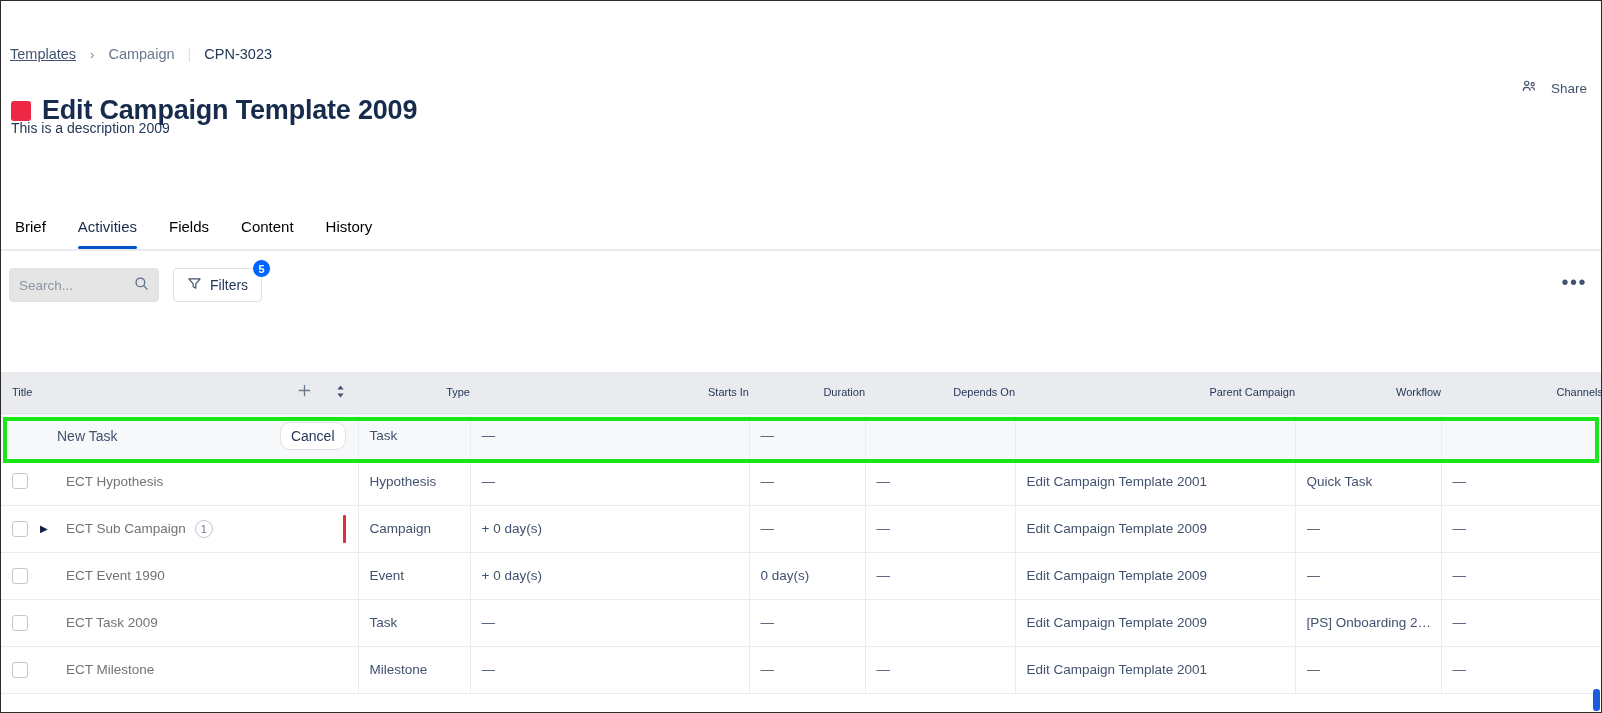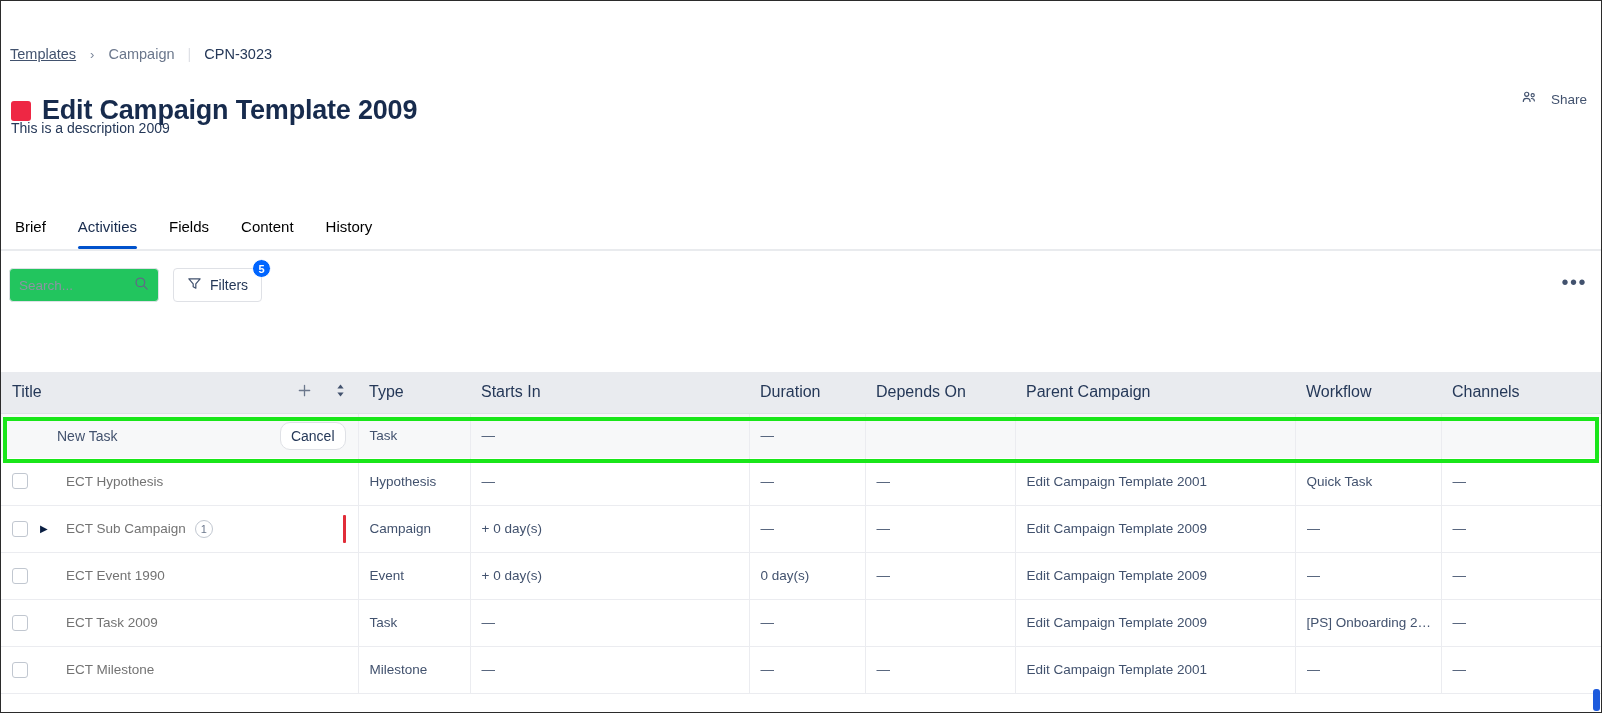--- a/index.html
+++ b/index.html
@@ -54,21 +54,21 @@
     font-size: 27px; font-weight: 700; color: #172b4d;
     letter-spacing: -0.2px; line-height: 1;
   }
   .page-desc {
     position: absolute; left: 10px; top: 119px;
     font-size: 14px; color: #253858;
   }
 
   
   .share-btn {
-    position: absolute; right: 14px; top: 89px;
+    position: absolute; right: 14px; top: 78px;
     display: flex; align-items: center; gap: 14px;
     font-size: 13.5px; color: #42526e; cursor: pointer;
   }
 
   
   .tabs {
     position: absolute; left: 0; top: 212px; width: 100%;
     height: 38px;
     border-bottom: 2px solid #e9ebee;
     display: flex; align-items: flex-start; gap: 0;
@@ -91,21 +91,21 @@
 
   
   .toolbar {
     position: absolute; left: 0; top: 258px; width: 100%;
     height: 52px;
     display: flex; align-items: center; padding: 0 8px;
   }
   .search-box {
     width: 150px; height: 34px;
     border: 1px solid #dfe1e6; border-radius: 4px;
-    background: #22c55e;
+    background: #e5e5e5;
     display: flex; align-items: center;
     padding: 0 9px; gap: 6px;
   }
   .search-box input {
     border: none; outline: none; background: transparent;
     font-family: inherit; font-size: 13.5px; color: #42526e;
     width: 100%; padding: 0;
   }
   .search-box input::placeholder { color: #8c93a3; }
   .filters-wrap { position: relative; margin-left: 14px; }
@@ -169,22 +169,22 @@
     position: absolute; left: 0; top: 371px; right: 0; bottom: 0;
     overflow: hidden;
   }
   table.grid {
     width: 1602px; border-collapse: collapse;
     table-layout: fixed;
   }
   table.grid th {
     background: #e9ebef;
     height: 41px;
-    font-size: 16px; font-weight: 400; color: #253858;
-    text-align: left; padding: 0 0 0 11px;
+    font-size: 11px; font-weight: 400; color: #253858;
+    text-align: right; padding: 0 0 0 11px;
     border-bottom: 1px solid #dfe1e6;
     vertical-align: middle;
   }
   table.grid td {
     height: 47px;
     font-size: 13.5px; color: #42526e;
     border-bottom: 1px solid #ebecf0;
     border-right: 1px solid #ebecf0;
     padding: 0 0 0 11px;
     vertical-align: middle;

